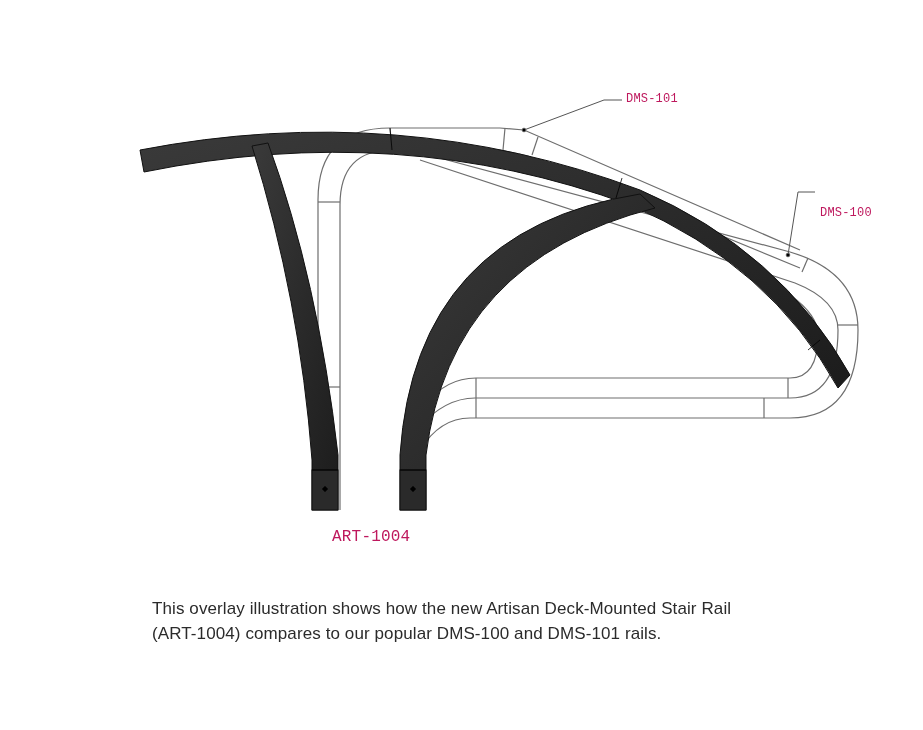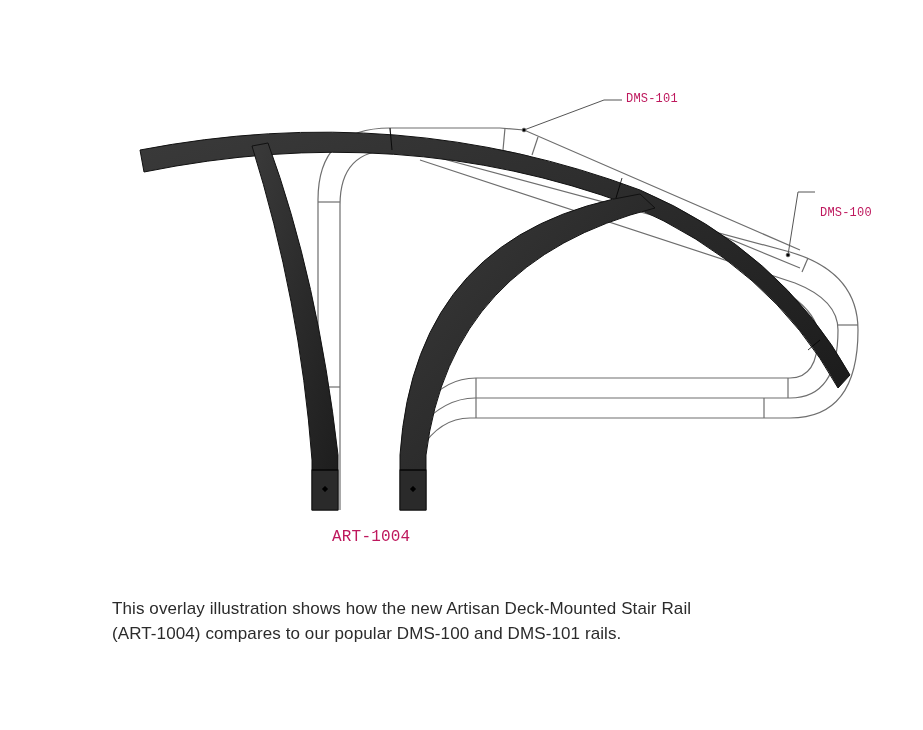--- a/index.html
+++ b/index.html
@@ -1,20 +1,20 @@
 <!DOCTYPE html>
 <html><head>
 <meta charset="utf-8">
 <style>
   html, body { margin: 0; padding: 0; background: #ffffff; }
   body { width: 923px; height: 730px; position: relative; overflow: hidden; font-family: "Liberation Sans", "DejaVu Sans", sans-serif; }
   #diagram { position: absolute; left: 0; top: 0; width: 923px; height: 730px; }
   .label { position: absolute; font-size: 12px; color: #be185d; letter-spacing: 0.2px; font-family: Liberation Mono, monospace; }
   .caption { position: absolute; left: 112px; top: 596px; width: 720px; font-size: 17px; line-height: 25px; color: #2b2b2b; letter-spacing: 0.1px; }
-  .caption span { display: block; }
+  .caption span { display: block; margin-left: 40px; }
 </style>
 </head>
 <body>
 
 <svg id="diagram" viewBox="0 0 923 730" xmlns="http://www.w3.org/2000/svg">
   <defs>
     <linearGradient id="railGrad" x1="0" y1="0" x2="1" y2="1">
       <stop offset="0" stop-color="#3a3a3a"></stop>
       <stop offset="1" stop-color="#1c1c1c"></stop>
     </linearGradient>

